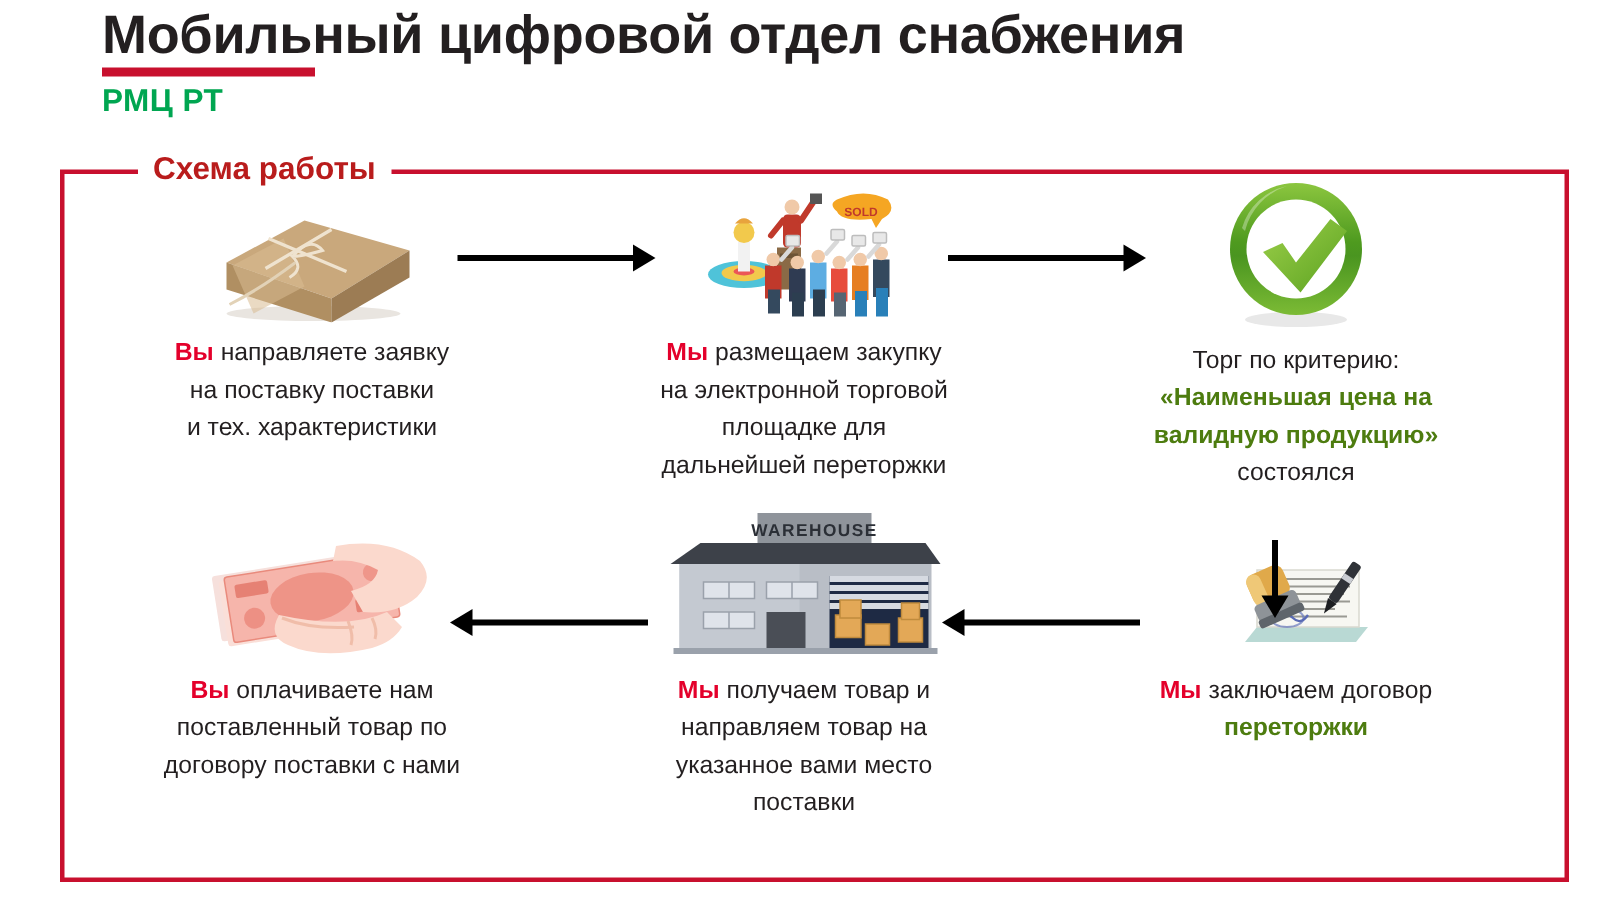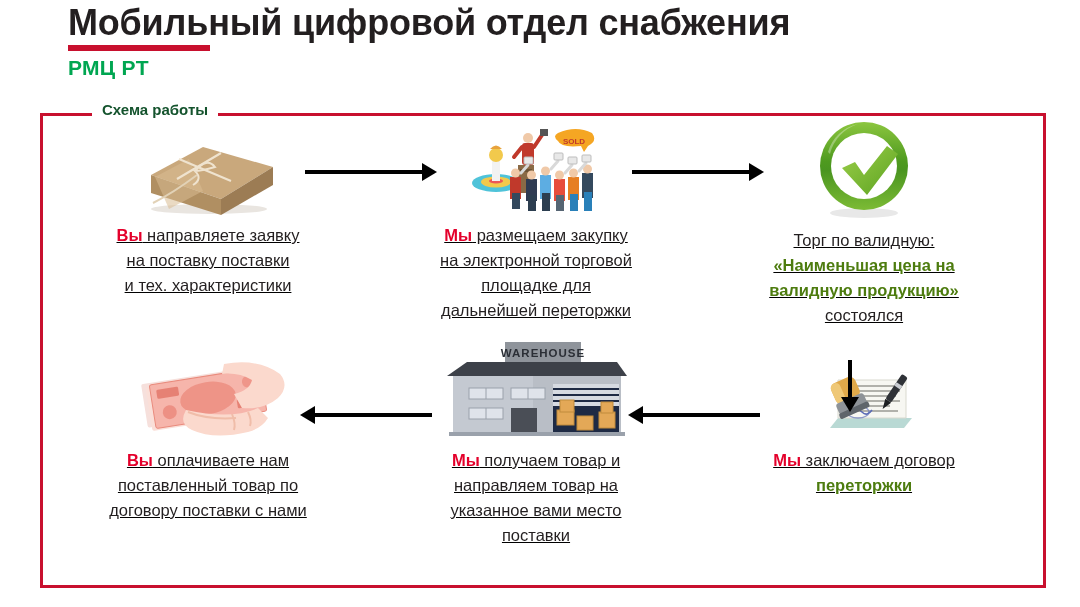--- a/index.html
+++ b/index.html
@@ -24,29 +24,29 @@
     line-height:32px;margin-top:1px;letter-spacing:0.3px;
   }
 
   
   .frame{
     position:absolute;left:40px;top:113px;width:1006px;height:475px;
     border:3px solid #C8102E;box-sizing:border-box;
   }
   .legend{
     position:absolute;left:92px;top:101px;background:#ffffff;
-    padding:0 10px;font-size:15px;font-weight:bold;color:#14532d;
+    padding:0 10px;font-size:21px;font-weight:bold;color:#b91c1c;
   }
 
   
   .row{position:absolute;left:42px;width:1000px;}
   .row1{top:120px;height:215px;}
   .row2{top:345px;height:240px;}
 
-  .cell{position:absolute;width:320px;text-align:center;text-decoration:underline;}
+  .cell{position:absolute;width:320px;text-align:center;}
   .c1{left:6px;} .c2{left:334px;} .c3{left:662px;}
 
   .art{height:95px;display:flex;align-items:flex-end;justify-content:center;}
   .art.tall{height:100px;}
   .caption{
     font-size:16.5px;line-height:25px;color:#231f20;
     padding:0 6px;margin-top:8px;
   }
   .caption .who{color:#E4002B;font-weight:bold;}
   .caption .green{color:#4d7c0f;font-weight:bold;}
@@ -198,21 +198,21 @@
             </linearGradient>
           </defs>
           <ellipse cx="52" cy="97" rx="34" ry="5" fill="#e8e8e8"></ellipse>
           <circle cx="52" cy="50" r="44" fill="url(#gring)"></circle>
           <circle cx="52" cy="50" r="33" fill="#ffffff"></circle>
           <path d="M16 36 a40 40 0 0 1 30 -28 a42 42 0 0 0 -28 30 z" fill="#ffffff" opacity=".32"></path>
           <path d="M30 52 l13 -6 l9 13 l23 -29 l11 8 l-31 41 z" fill="url(#gtick)"></path>
         </svg>
       </div>
       <div class="caption">
-          <div><span>Торг по валидную:</span></div>
+          <div><span>Торг по критерию:</span></div>
           <div><span class="green">«Наименьшая цена на</span></div>
           <div><span class="green">валидную продукцию»</span></div>
           <div><span>состоялся</span></div>
         </div>
     </div>
   </div>
 
   <div class="row row2">
 
     <div class="cell c1">

